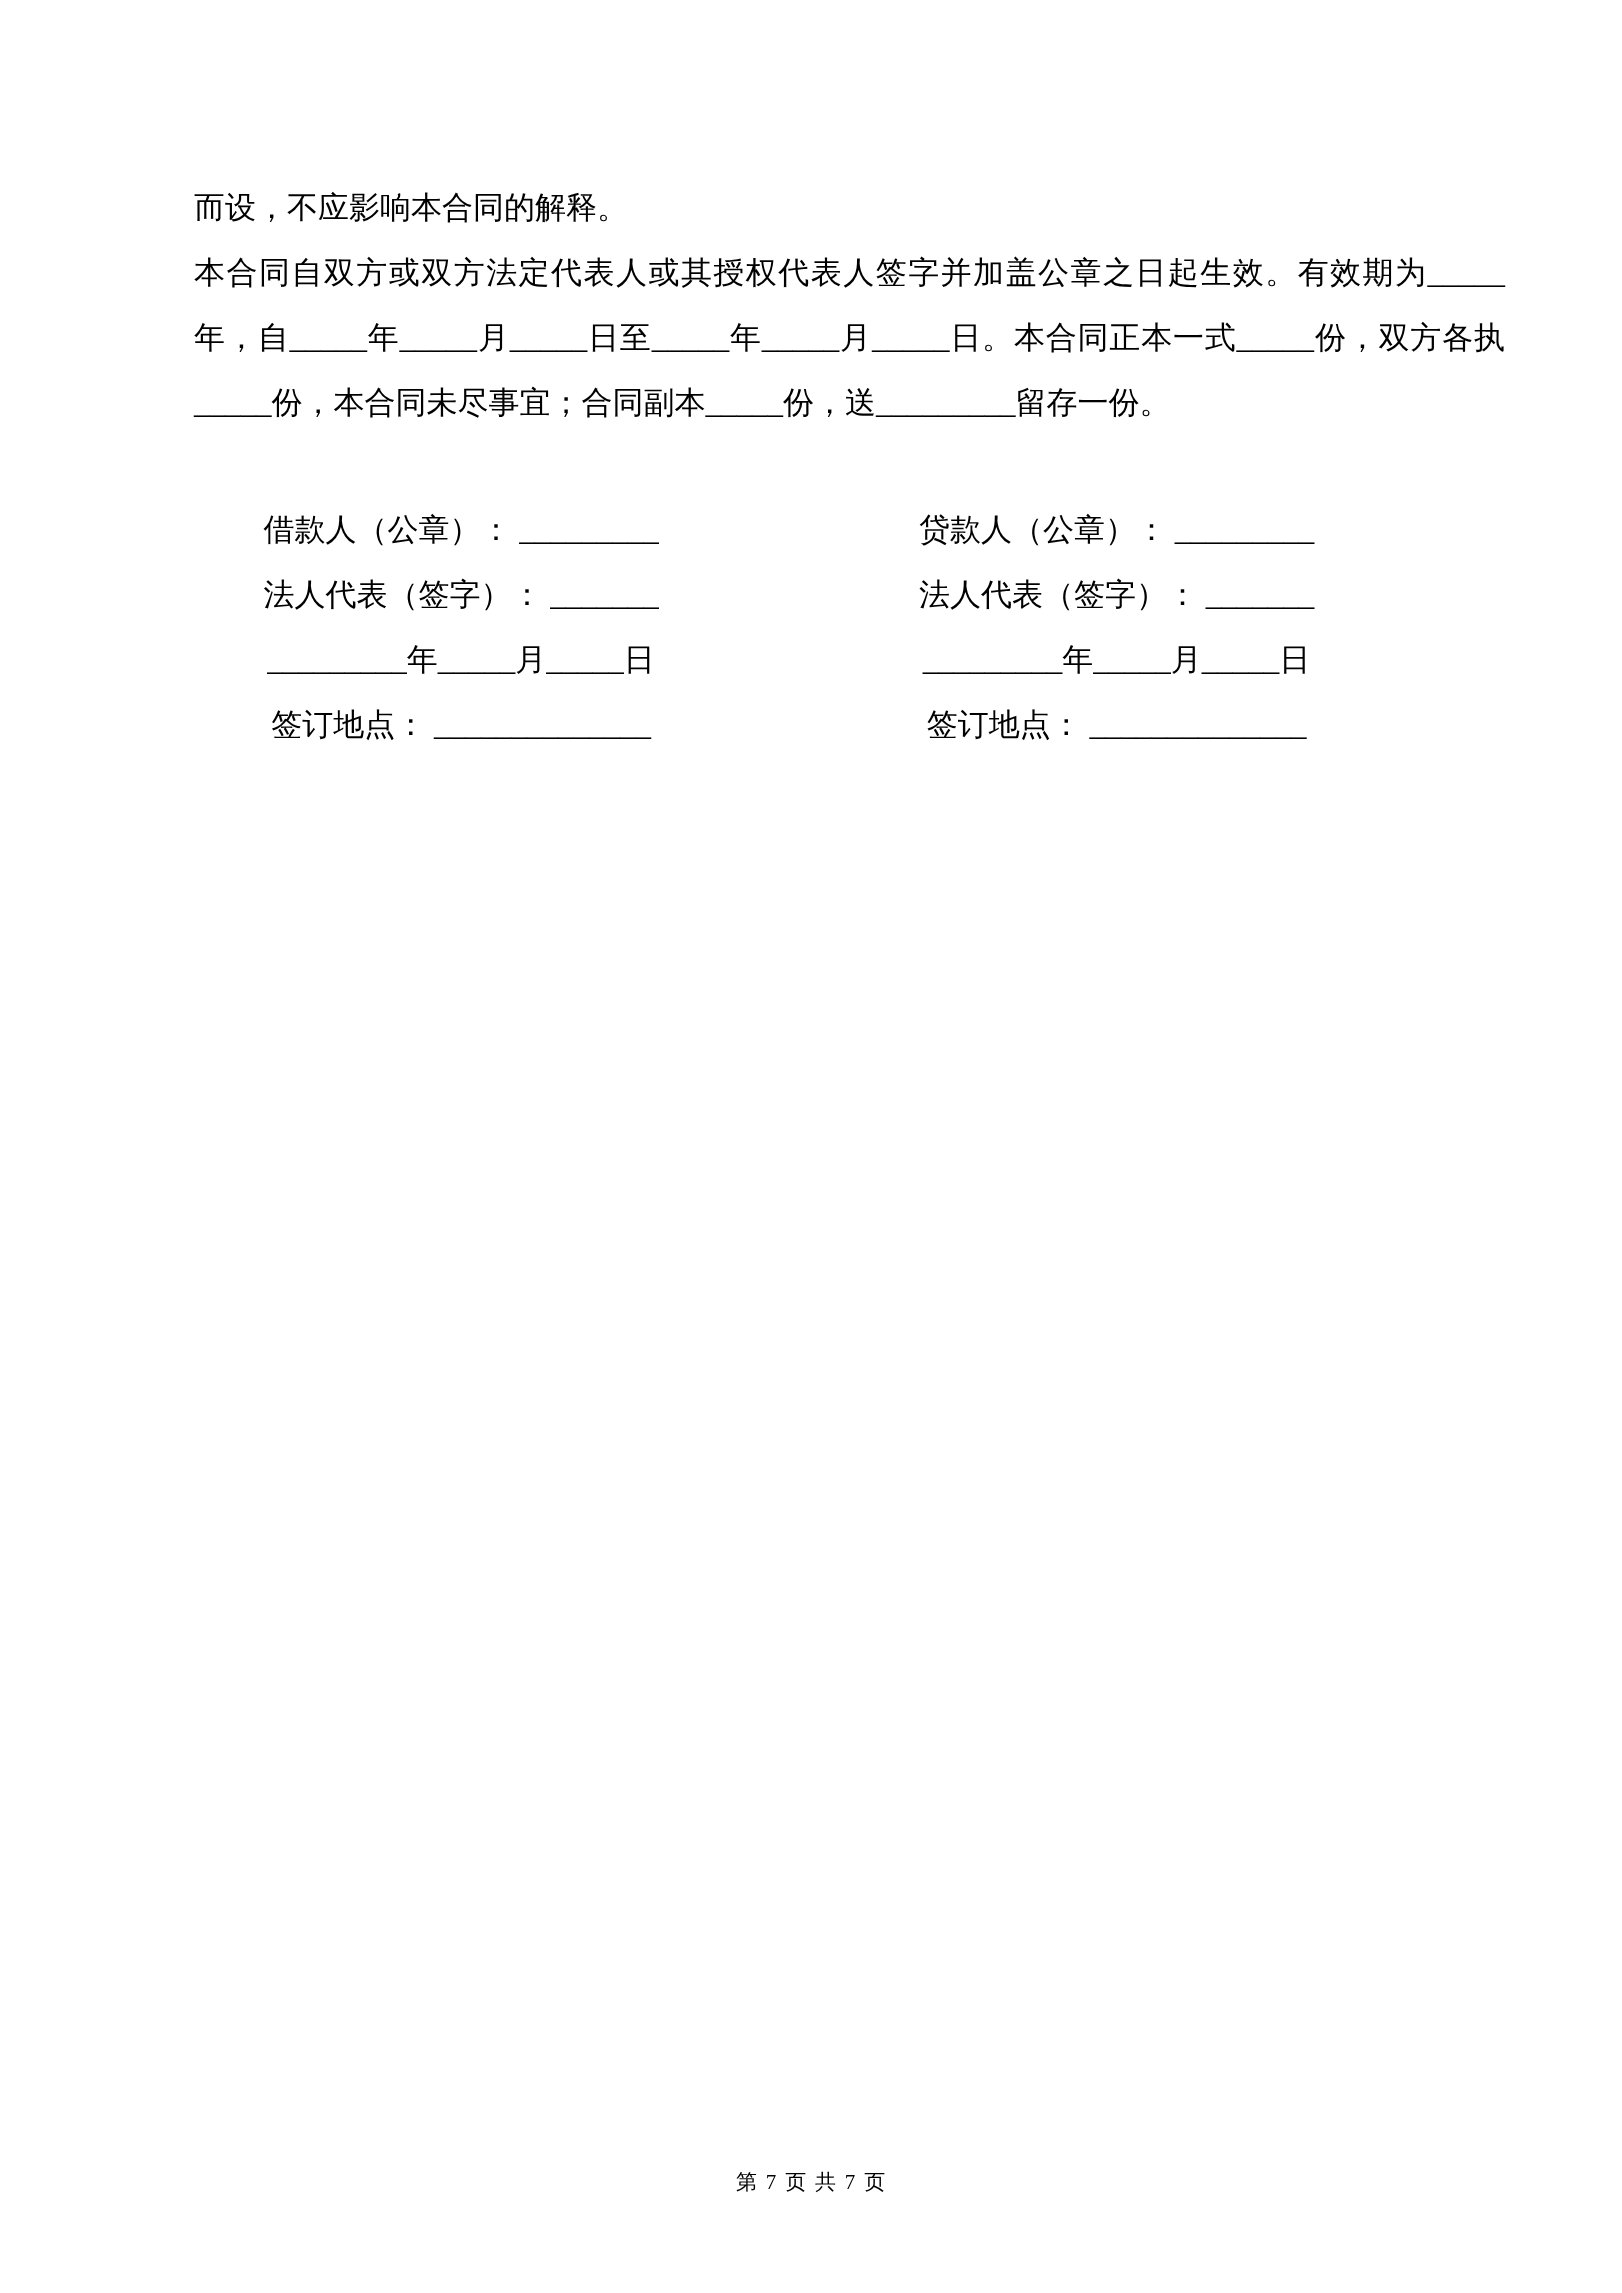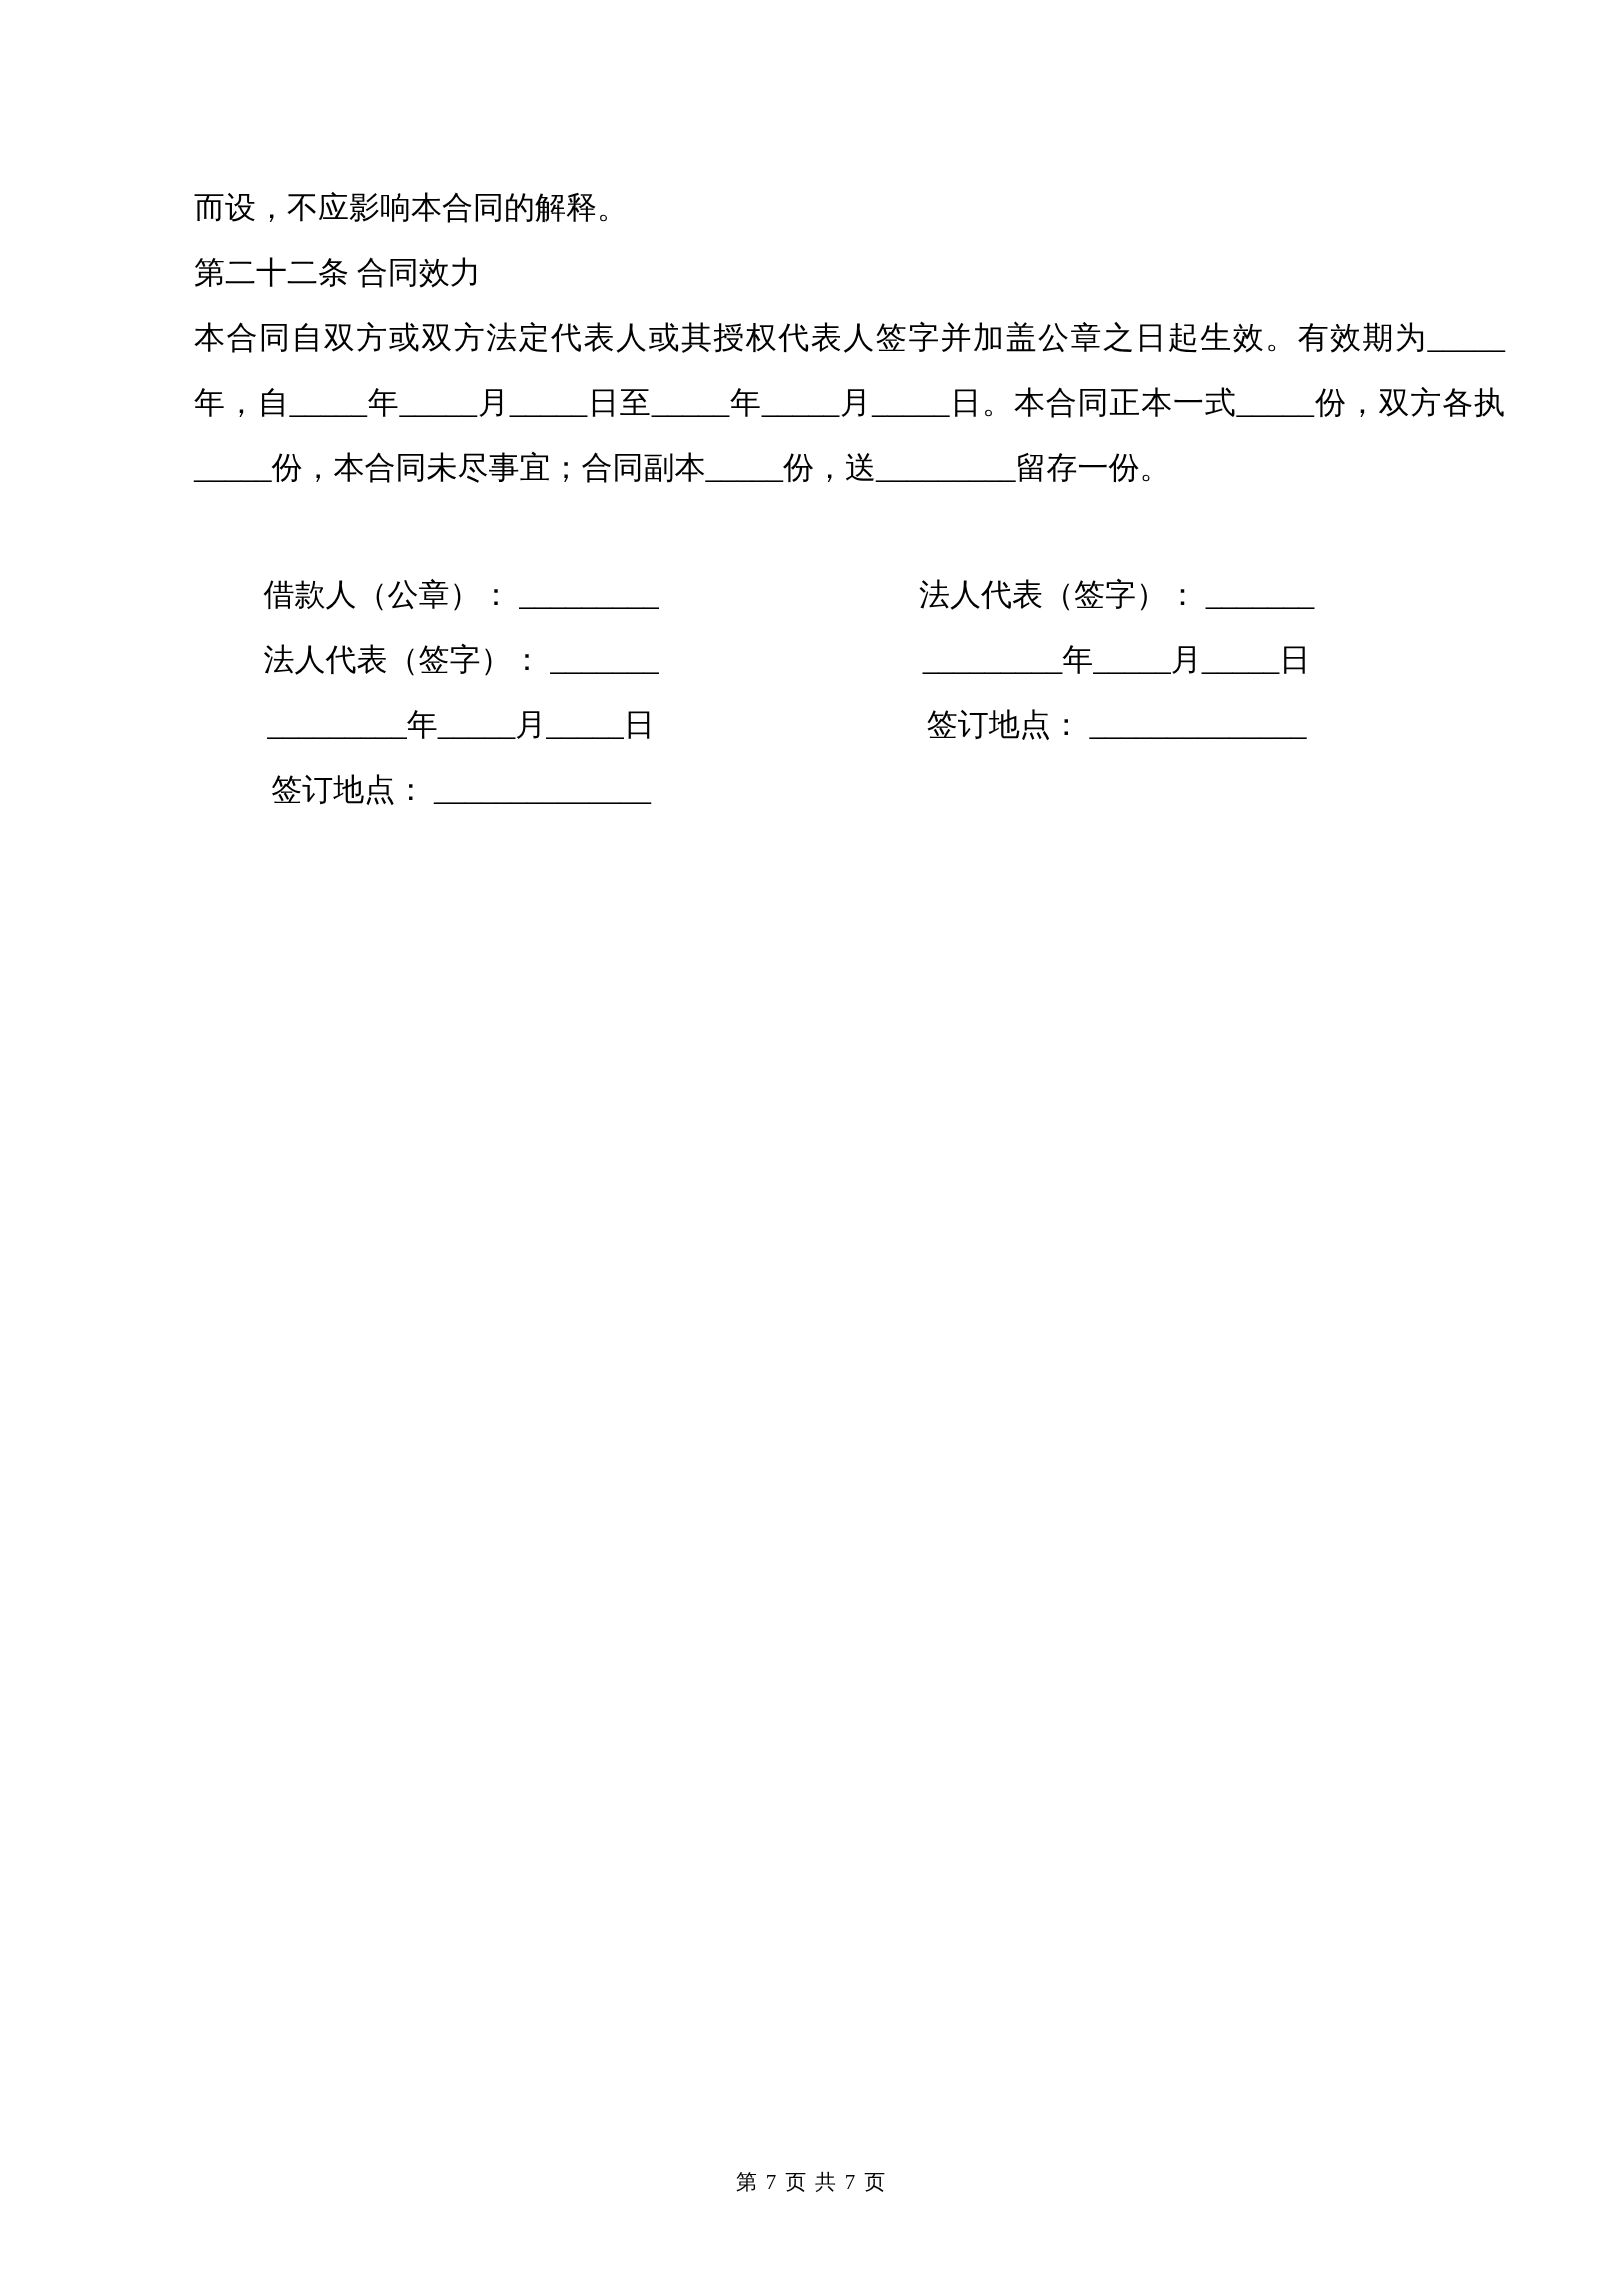--- a/index.html
+++ b/index.html
@@ -51,31 +51,31 @@
     font-size: 21px;
     letter-spacing: 1.8px;
   }
 </style>
 </head>
 <body>
 
 <div class="page">
   <div class="content">
     <p class="para">而设，不应影响本合同的解释。</p>
-    <p class="para">第二十二条 合同效力</p>
     <p class="para">本合同自双方或双方法定代表人或其授权代表人签字并加盖公章之日起生效。有效期为_____年，自_____年_____月_____日至_____年_____月_____日。本合同正本一式_____份，双方各执_____份，本合同未尽事宜；合同副本_____份，送_________留存一份。</p>
 
     <div class="sig-block">
       <div class="sig-col">
         <div class="sig-line">借款人（公章）： _________</div>
         <div class="sig-line">法人代表（签字）： _______</div>
         <div class="sig-line">_________年_____月_____日</div>
         <div class="sig-line">签订地点： ______________</div>
       </div>
       <div class="sig-col">
+        <div class="sig-line">贷款人（公章）： _________</div>
         <div class="sig-line">法人代表（签字）： _______</div>
         <div class="sig-line">_________年_____月_____日</div>
         <div class="sig-line">签订地点： ______________</div>
       </div>
     </div>
   </div>
 
   <div class="footer">第 7 页 共 7 页</div>
 </div>
 

